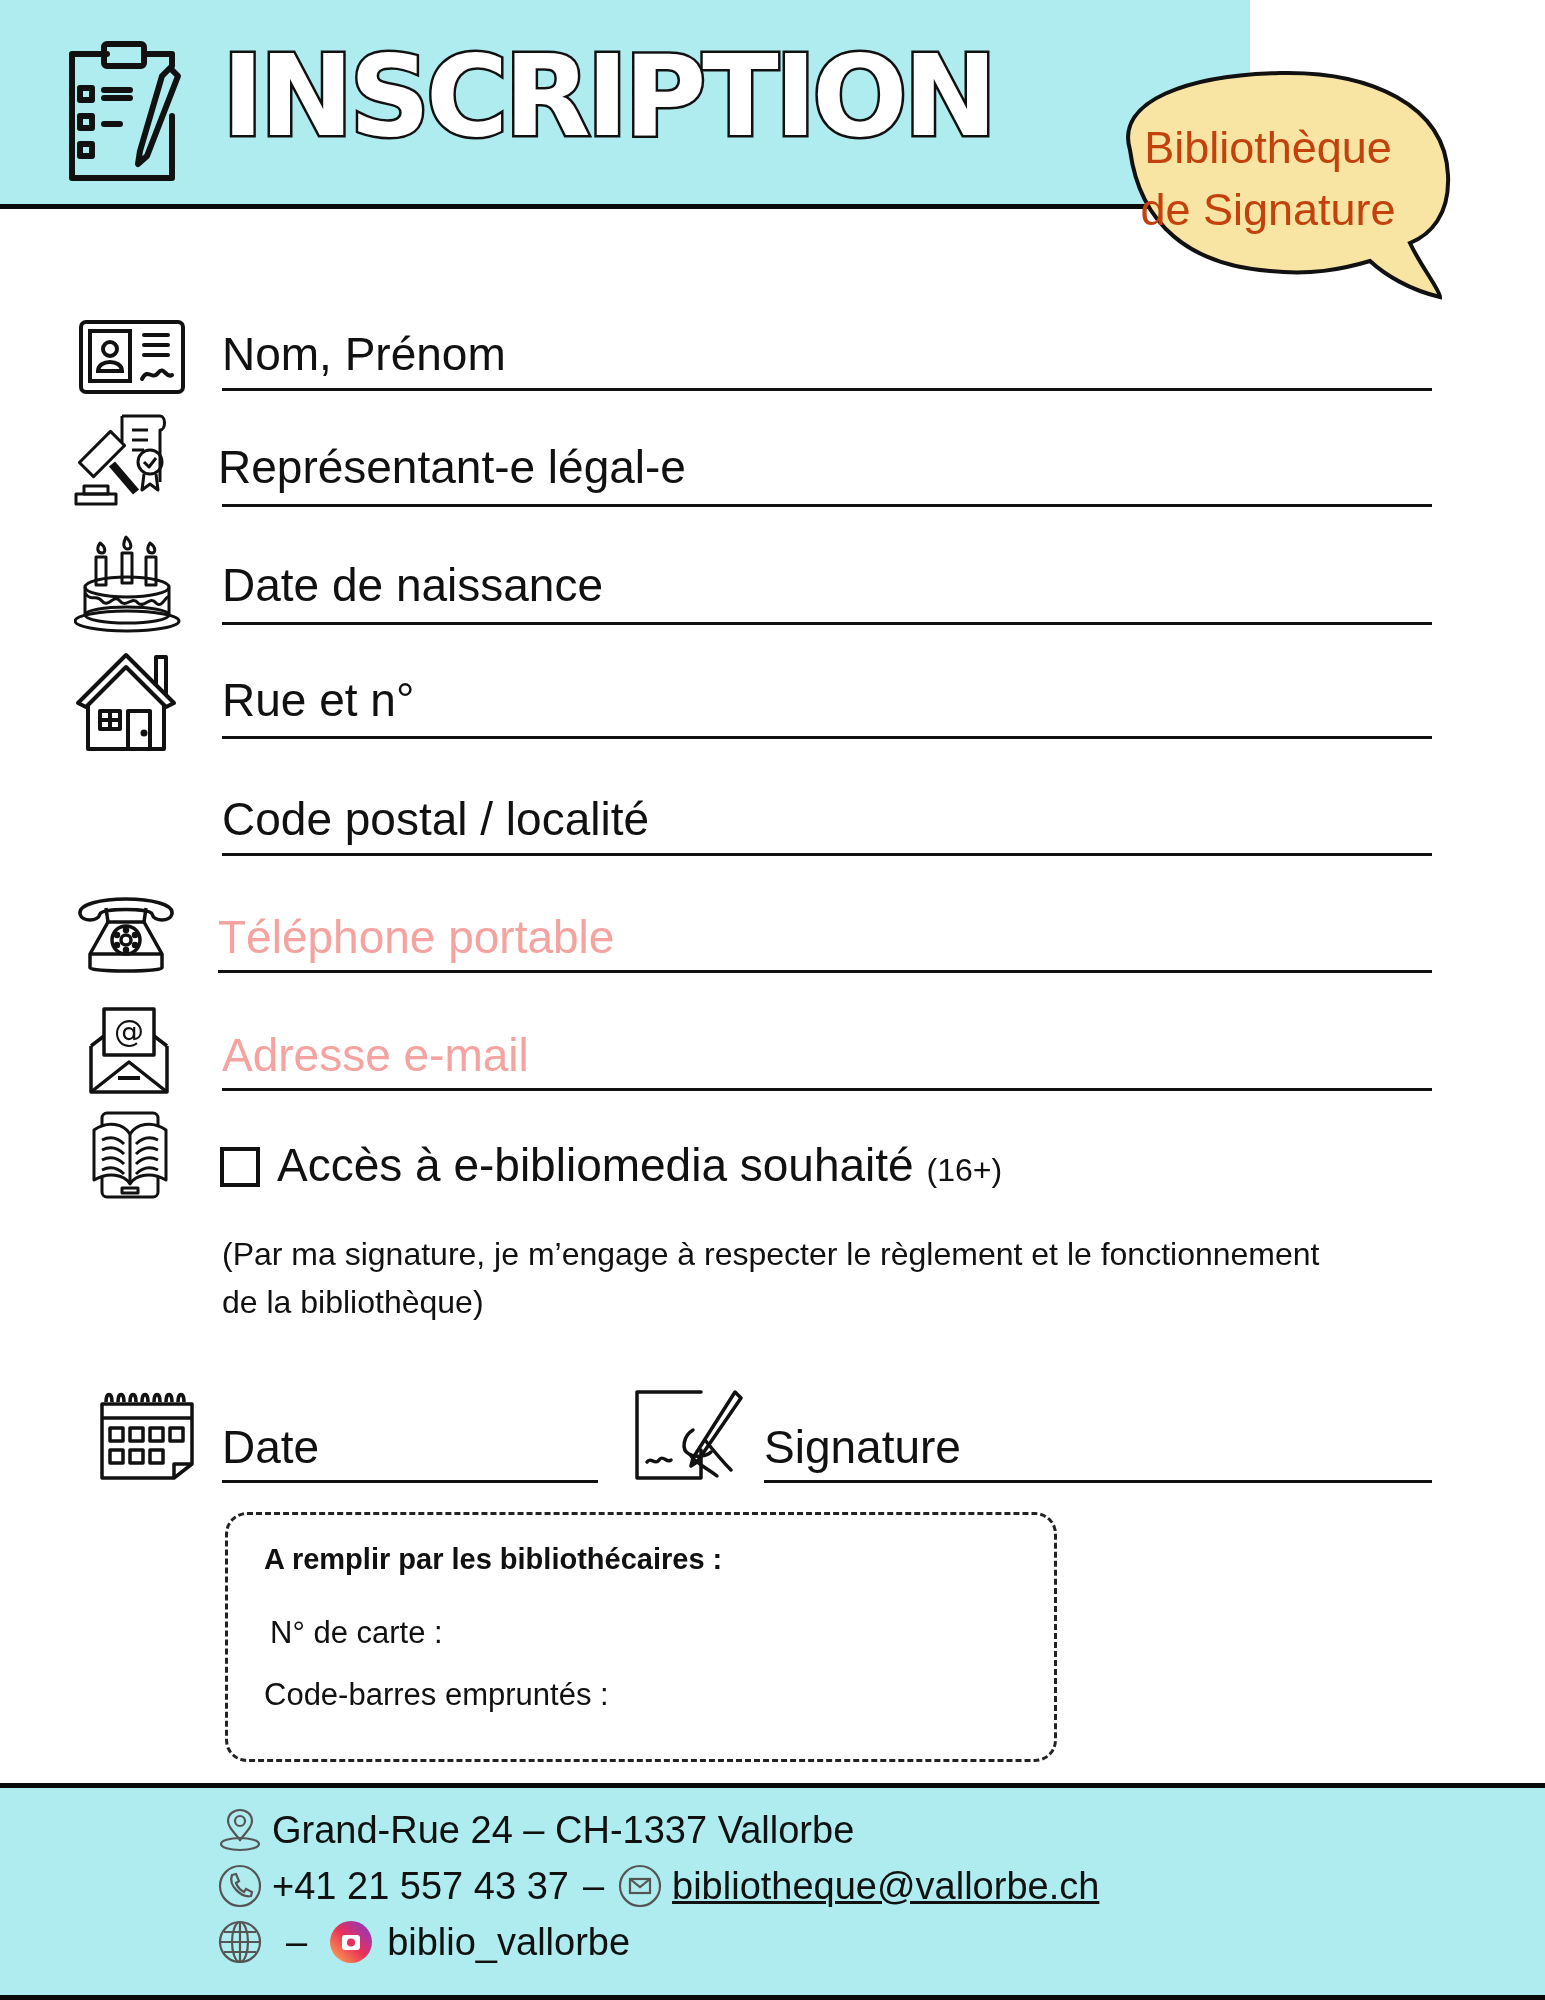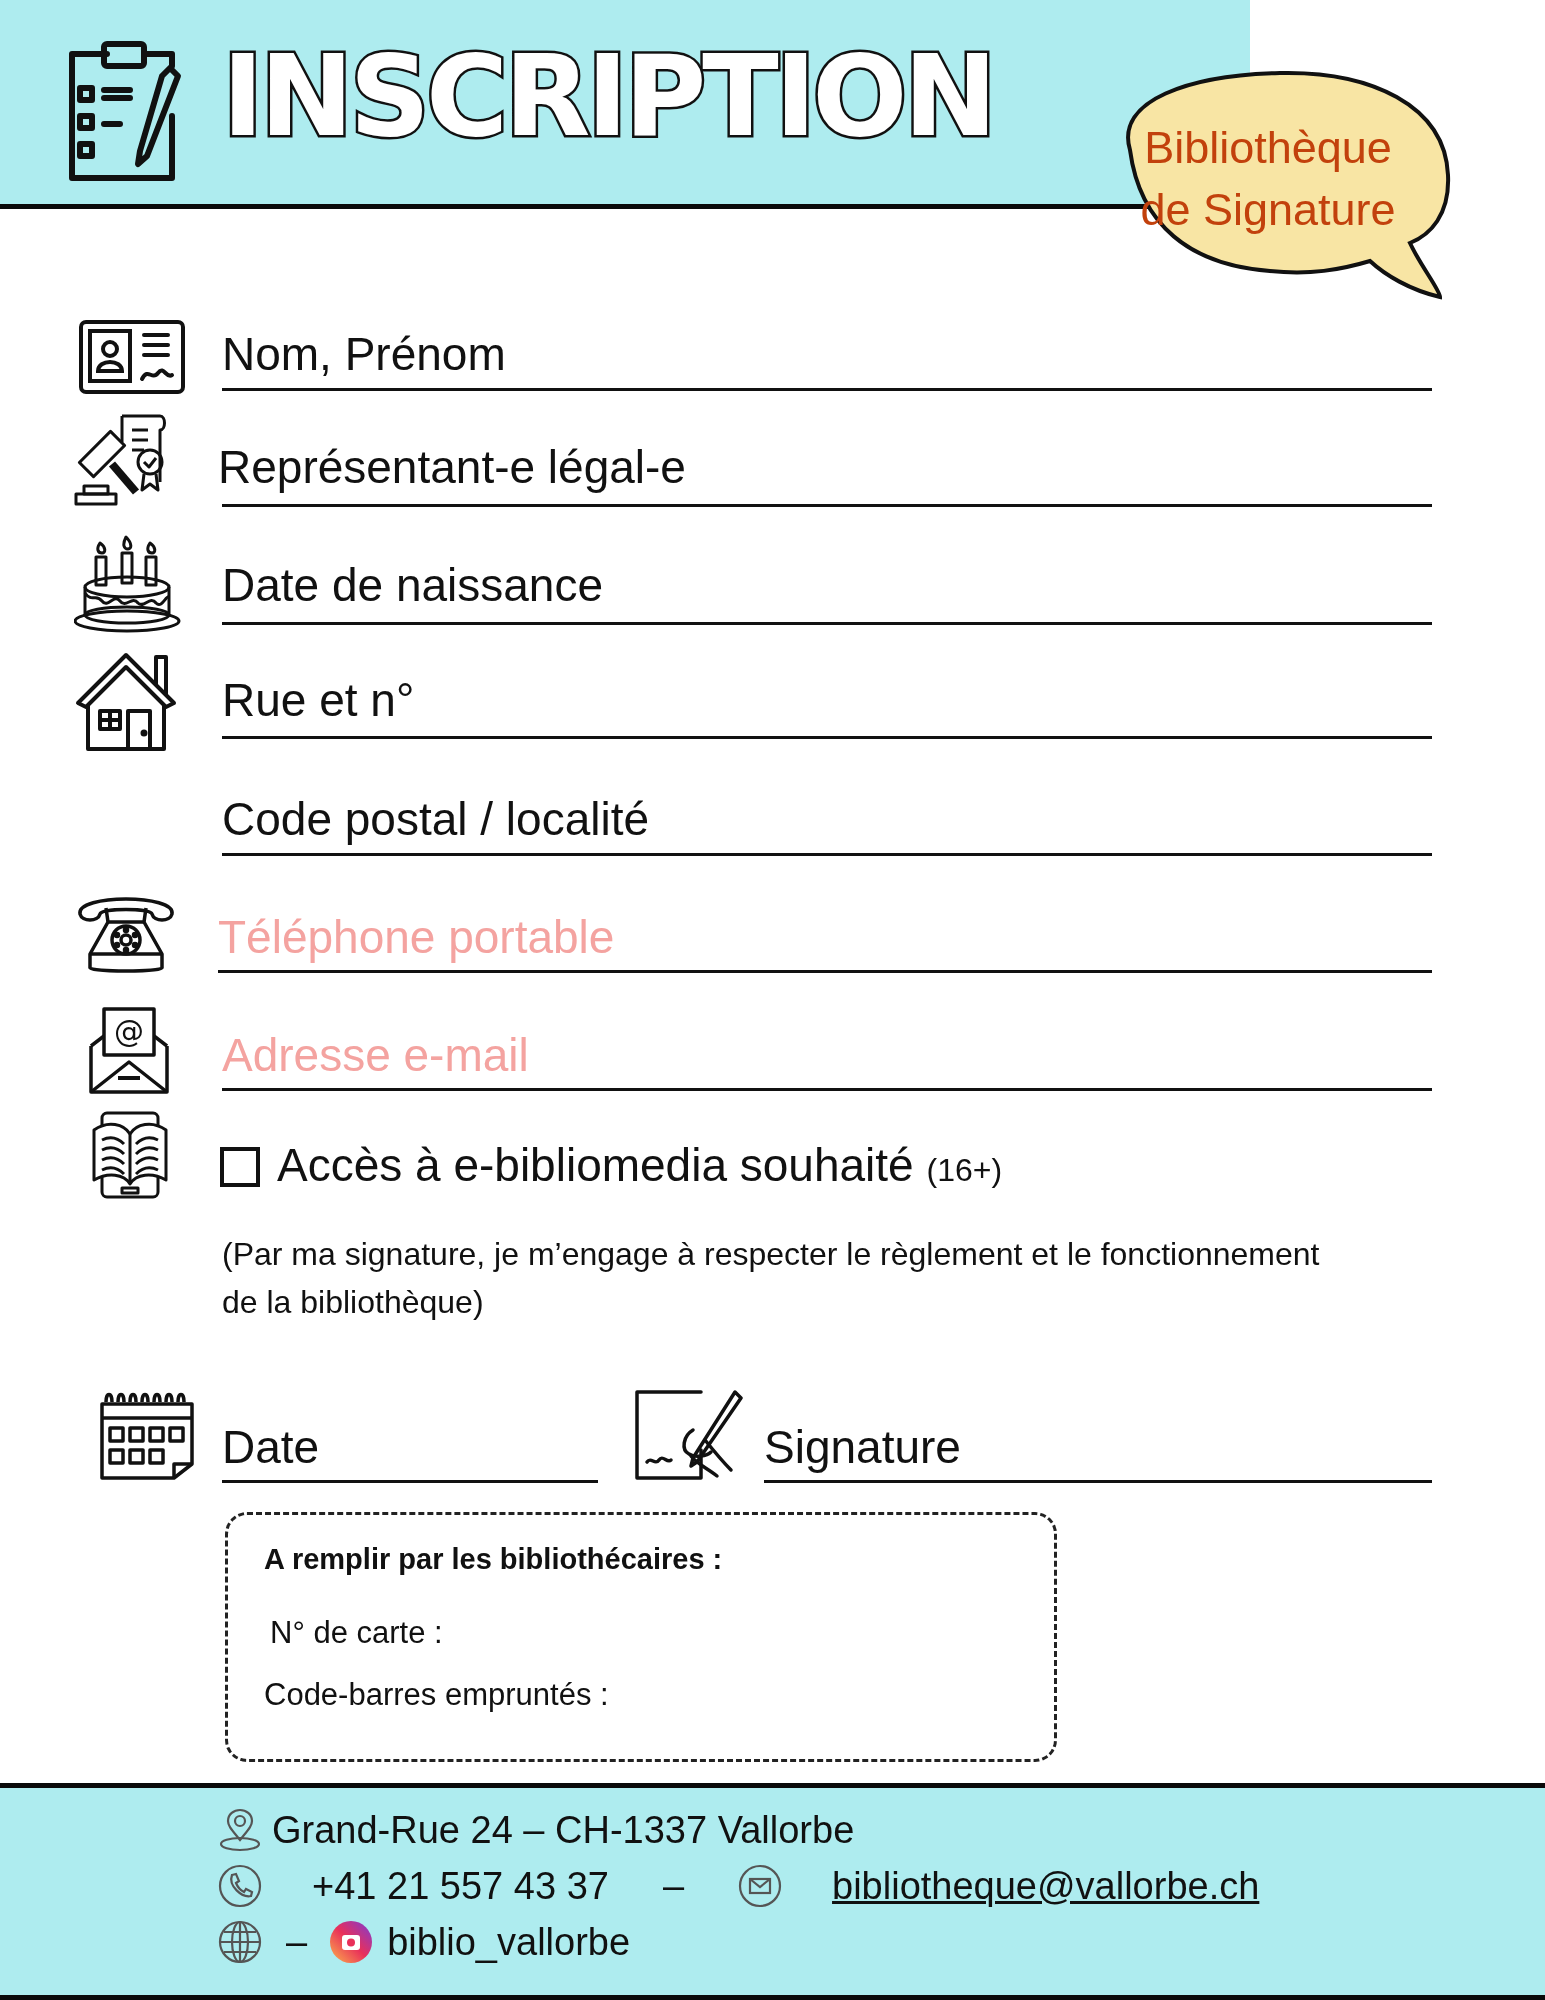--- a/index.html
+++ b/index.html
@@ -223,21 +223,21 @@
 
 <div class="footer">
   <div class="f-line" style="top:20px;">
     <svg class="ficon" viewBox="0 0 44 44" fill="none" stroke="#555" stroke-width="2.2">
       <path d="M22 32 C 14 22, 10 18, 10 13 C 10 6, 16 2, 22 2 C 28 2, 34 6, 34 13 C 34 18, 30 22, 22 32 Z"></path>
       <circle cx="22" cy="13" r="5"></circle>
       <ellipse cx="22" cy="36" rx="19" ry="6"></ellipse>
     </svg>
     <span>Grand-Rue 24 – CH-1337 Vallorbe</span>
   </div>
-  <div class="f-line" style="top:76px;gap:40px;">
+  <div class="f-line" style="top:76px;">
     <svg class="ficon" viewBox="0 0 44 44" fill="none" stroke="#555" stroke-width="2.2">
       <circle cx="22" cy="22" r="20"></circle>
       <path d="M14 11 L 18 10 L 21 17 L 18 19 C 20 24, 22 26, 26 28 L 28 25 L 34 28 L 33 32 C 24 34, 10 22, 14 11 Z"></path>
     </svg>
     <span>+41 21 557 43 37</span>
     <span class="sep">–</span>
     <svg class="ficon" viewBox="0 0 44 44" fill="none" stroke="#555" stroke-width="2.2">
       <circle cx="22" cy="22" r="20"></circle>
       <rect x="12" y="15" width="20" height="14"></rect>
       <path d="M12 15 L 22 23 L 32 15"></path>

